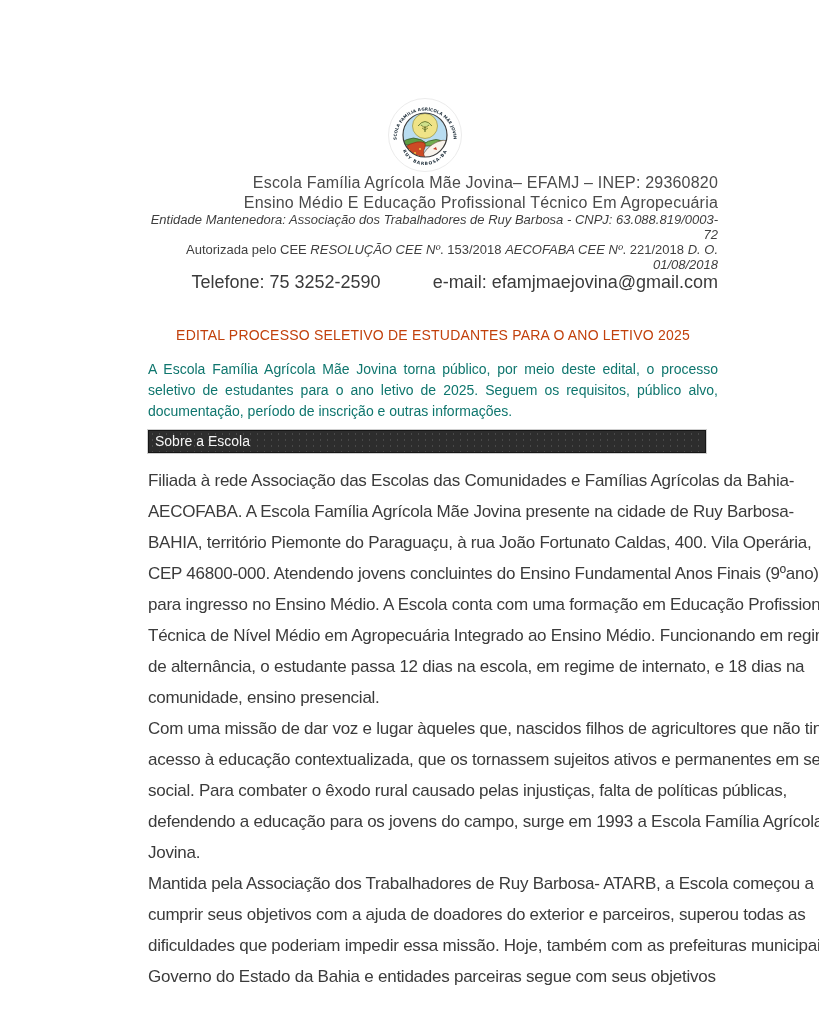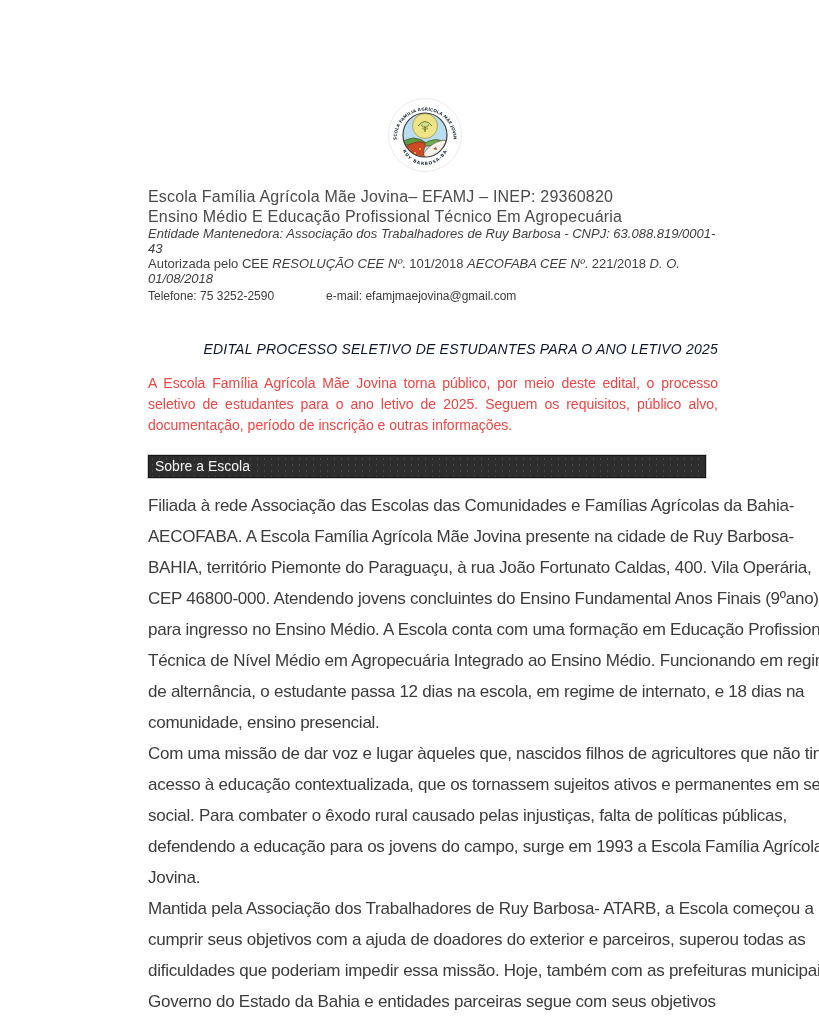--- a/index.html
+++ b/index.html
@@ -7,35 +7,35 @@
     position:relative; width:819px; height:1024px; background:#ffffff;
     font-family:"Liberation Sans", sans-serif; overflow:hidden;
   }
   .content { position:absolute; left:148px; top:0; width:570px; }
 
   .logo-wrap { margin:97px 0 0 239px; width:76px; height:76px; }
   .arc-text { font-family:"DejaVu Sans", sans-serif; font-size:4.1px; font-weight:bold;
               fill:#20303c; letter-spacing:0.15px; }
   .arc-text-b { font-size:4.3px; letter-spacing:0.9px; }
 
-  .letterhead { margin-top:14px; text-align:left; color:#484848; }
+  .letterhead { margin-top:0; text-align:right; color:#484848; }
   .lh-big   { font-size:16px; line-height:19.5px; letter-spacing:0.2px; color:#4a4a4a; }
   .lh-small { font-size:13px; line-height:15px; color:#3f3f3f; }
   .italic   { font-style:italic; }
-  .lh-contact { font-size:12px; line-height:17px; margin-top:2px; color:#3b3b3b; }
+  .lh-contact { font-size:18px; line-height:17px; margin-top:2px; color:#3b3b3b; }
   .contact-gap { display:inline-block; width:52px; }
 
-  .doc-title { margin:36px 0 0; text-align:right; font-size:14px; font-weight:normal;
-               letter-spacing:0.2px; color:#0f172a;font-style:italic; }
+  .doc-title { margin:36px 0 0; text-align:center; font-size:14px; font-weight:normal;
+               letter-spacing:0.2px; color:#c2410c; }
 
   .intro { margin:16px 0 4px; font-size:14px; line-height:21px; text-align:justify;
-           color:#ef4444; }
+           color:#0f766e; }
 
   .section-bar {
-    margin-top:19px; width:550px; height:21px; background-color:#2d2d2d;
+    margin-top:8px; width:550px; height:21px; background-color:#2d2d2d;
     border:1px solid #161616; outline:1px solid #cfcfcf;
     color:#f5f5f5; font-size:14px; line-height:21px; padding-left:6px;
     background-image:radial-gradient(rgba(255,255,255,0.13) 0.7px, rgba(0,0,0,0) 0.8px);
     background-size:7px 6px;
   }
 
   .body-text { margin-top:12px; color:#3b3b3b; }
   .para { font-size:17px; line-height:31px; letter-spacing:-0.25px; white-space:pre; }
 </style>
 </head>
@@ -77,22 +77,22 @@
         </g>
         <circle cx="38" cy="38" r="22" fill="none" stroke="#3d3d3d" stroke-width="1.2"></circle>
         <text class="arc-text"><textPath href="#arcTop" startOffset="50%" text-anchor="middle">ESCOLA FAMÍLIA AGRÍCOLA MÃE JOVINA</textPath></text>
         <text class="arc-text arc-text-b"><textPath href="#arcBot" startOffset="50%" text-anchor="middle">RUY BARBOSA-BA</textPath></text>
       </svg>
     </div>
 
     <div class="letterhead">
       <div class="lh-big">Escola Família Agrícola Mãe Jovina– EFAMJ – INEP: 29360820</div>
       <div class="lh-big">Ensino Médio E Educação Profissional Técnico Em Agropecuária</div>
-      <div class="lh-small italic">Entidade Mantenedora: Associação dos Trabalhadores de Ruy Barbosa - CNPJ: 63.088.819/0001-43</div>
-      <div class="lh-small"><span>Autorizada pelo CEE </span><span class="italic">RESOLUÇÃO CEE Nº</span><span>. 101/2018 </span><span class="italic">AECOFABA CEE Nº</span><span>. 221/2018 </span><span class="italic">D. O. 01/08/2018</span></div>
+      <div class="lh-small italic">Entidade Mantenedora: Associação dos Trabalhadores de Ruy Barbosa - CNPJ: 63.088.819/0003-72</div>
+      <div class="lh-small"><span>Autorizada pelo CEE </span><span class="italic">RESOLUÇÃO CEE Nº</span><span>. 153/2018 </span><span class="italic">AECOFABA CEE Nº</span><span>. 221/2018 </span><span class="italic">D. O. 01/08/2018</span></div>
       <div class="lh-contact"><span>Telefone: 75 3252-2590</span><span class="contact-gap"></span><span>e-mail: efamjmaejovina@gmail.com</span></div>
     </div>
 
     <h1 class="doc-title">EDITAL PROCESSO SELETIVO DE ESTUDANTES PARA O ANO LETIVO 2025</h1>
 
     <p class="intro">A Escola Família Agrícola Mãe Jovina torna público, por meio deste edital, o processo seletivo de estudantes para o ano letivo de 2025. Seguem os requisitos, público alvo, documentação, período de inscrição e outras informações.</p>
 
     <div class="section-bar">
       <span>Sobre a Escola</span>
     </div>

